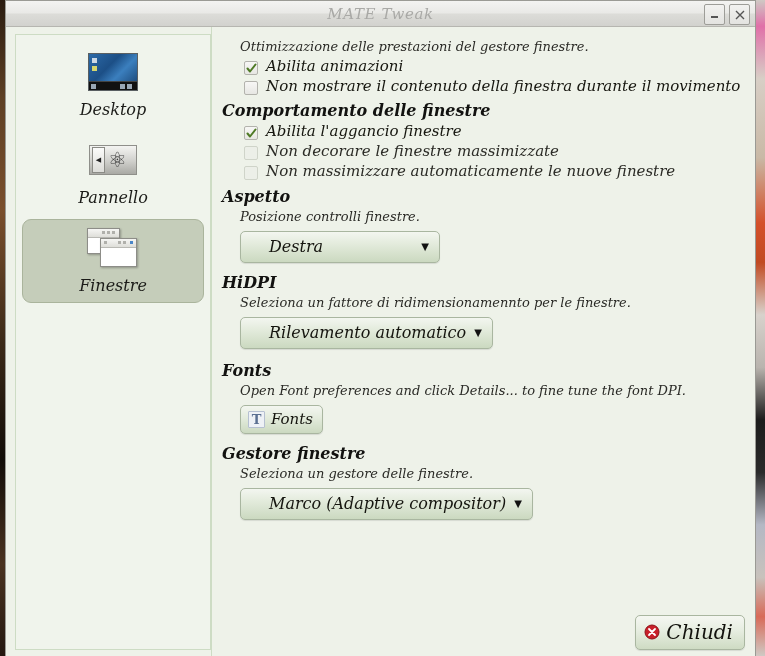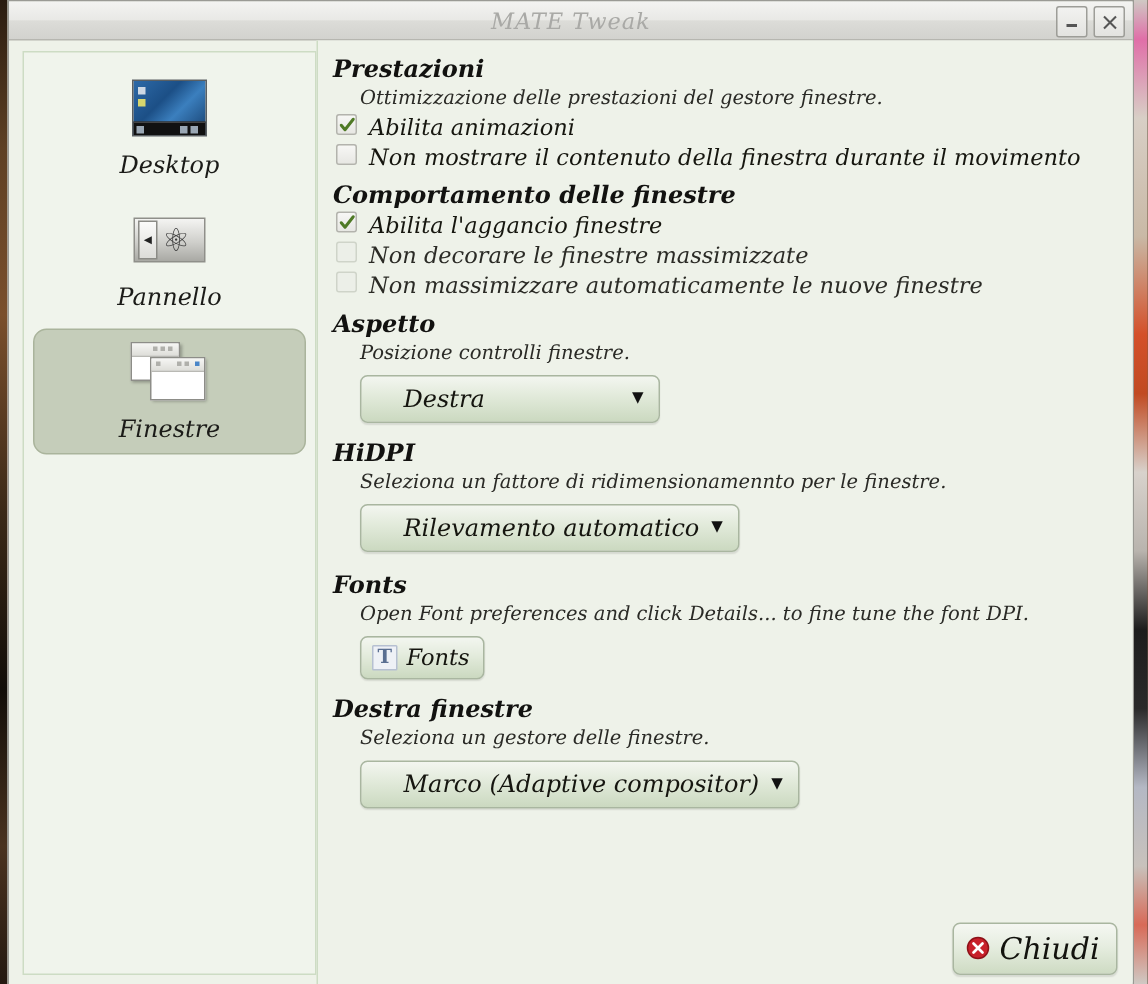--- a/index.html
+++ b/index.html
@@ -169,22 +169,22 @@
     font-style: italic; font-weight: bold;
     font-size: 16px; color: #121210;
     margin: 0 0 2px 10px;
   }
   .section-desc {
     font-family: "DejaVu Serif", serif;
     font-style: italic; font-size: 13px; color: #2a2a26;
     margin: 3px 0 3px 28px;
   }
   .check-row {
-    display: flex; align-items: flex-start;
-    margin: 2px 0 2px 12px;
+    display: flex; align-items: flex-end;
+    margin: 2px 0 2px 32px;
     cursor: pointer;
   }
   .check-row.disabled { cursor: default; }
   .checkbox {
     width: 14px; height: 14px; box-sizing: border-box;
     border: 1px solid #b3b3ad; border-radius: 2px;
     background: linear-gradient(180deg,#f7f7f5,#e7e7e3);
     display: flex; align-items: center; justify-content: center;
     margin-right: 8px; flex: none;
   }
@@ -326,21 +326,20 @@
           </div>
         </div>
         <span class="sidebar-label">Finestre</span>
       </div>
 
     </div>
 
     <div id="content">
 
       
-      <div class="section-head">Prestazioni</div>
       <div class="section-desc">Ottimizzazione delle prestazioni del gestore finestre.</div>
 
       <div class="check-row">
         <span class="checkbox">
           <svg width="11" height="11" viewBox="0 0 11 11">
             <path d="M1.5 5.5 L4 8.5 L9.5 1.5" stroke="#4f7a26" stroke-width="2" fill="none" stroke-linecap="round" stroke-linejoin="round"></path>
           </svg>
         </span>
         <span class="check-label">Abilita animazioni</span>
       </div>
@@ -390,21 +389,21 @@
 
       
       <div class="section-head" style="margin-top:6px;">Fonts</div>
       <div class="section-desc">Open Font preferences and click Details... to fine tune the font DPI.</div>
       <div class="push-button">
         <span class="font-t-icon">T</span>
         <span class="pb-label">Fonts</span>
       </div>
 
       
-      <div class="section-head" style="margin-top:6px;">Destra finestre</div>
+      <div class="section-head" style="margin-top:6px;">Gestore finestre</div>
       <div class="section-desc">Seleziona un gestore delle finestre.</div>
       <div class="dropdown">
         <span class="dd-label">Marco (Adaptive compositor)</span>
         <span class="dd-arrow">▼</span>
       </div>
 
       
       <div id="close-bar">
         <div id="close-button">
           <svg width="16" height="16" viewBox="0 0 16 16">

